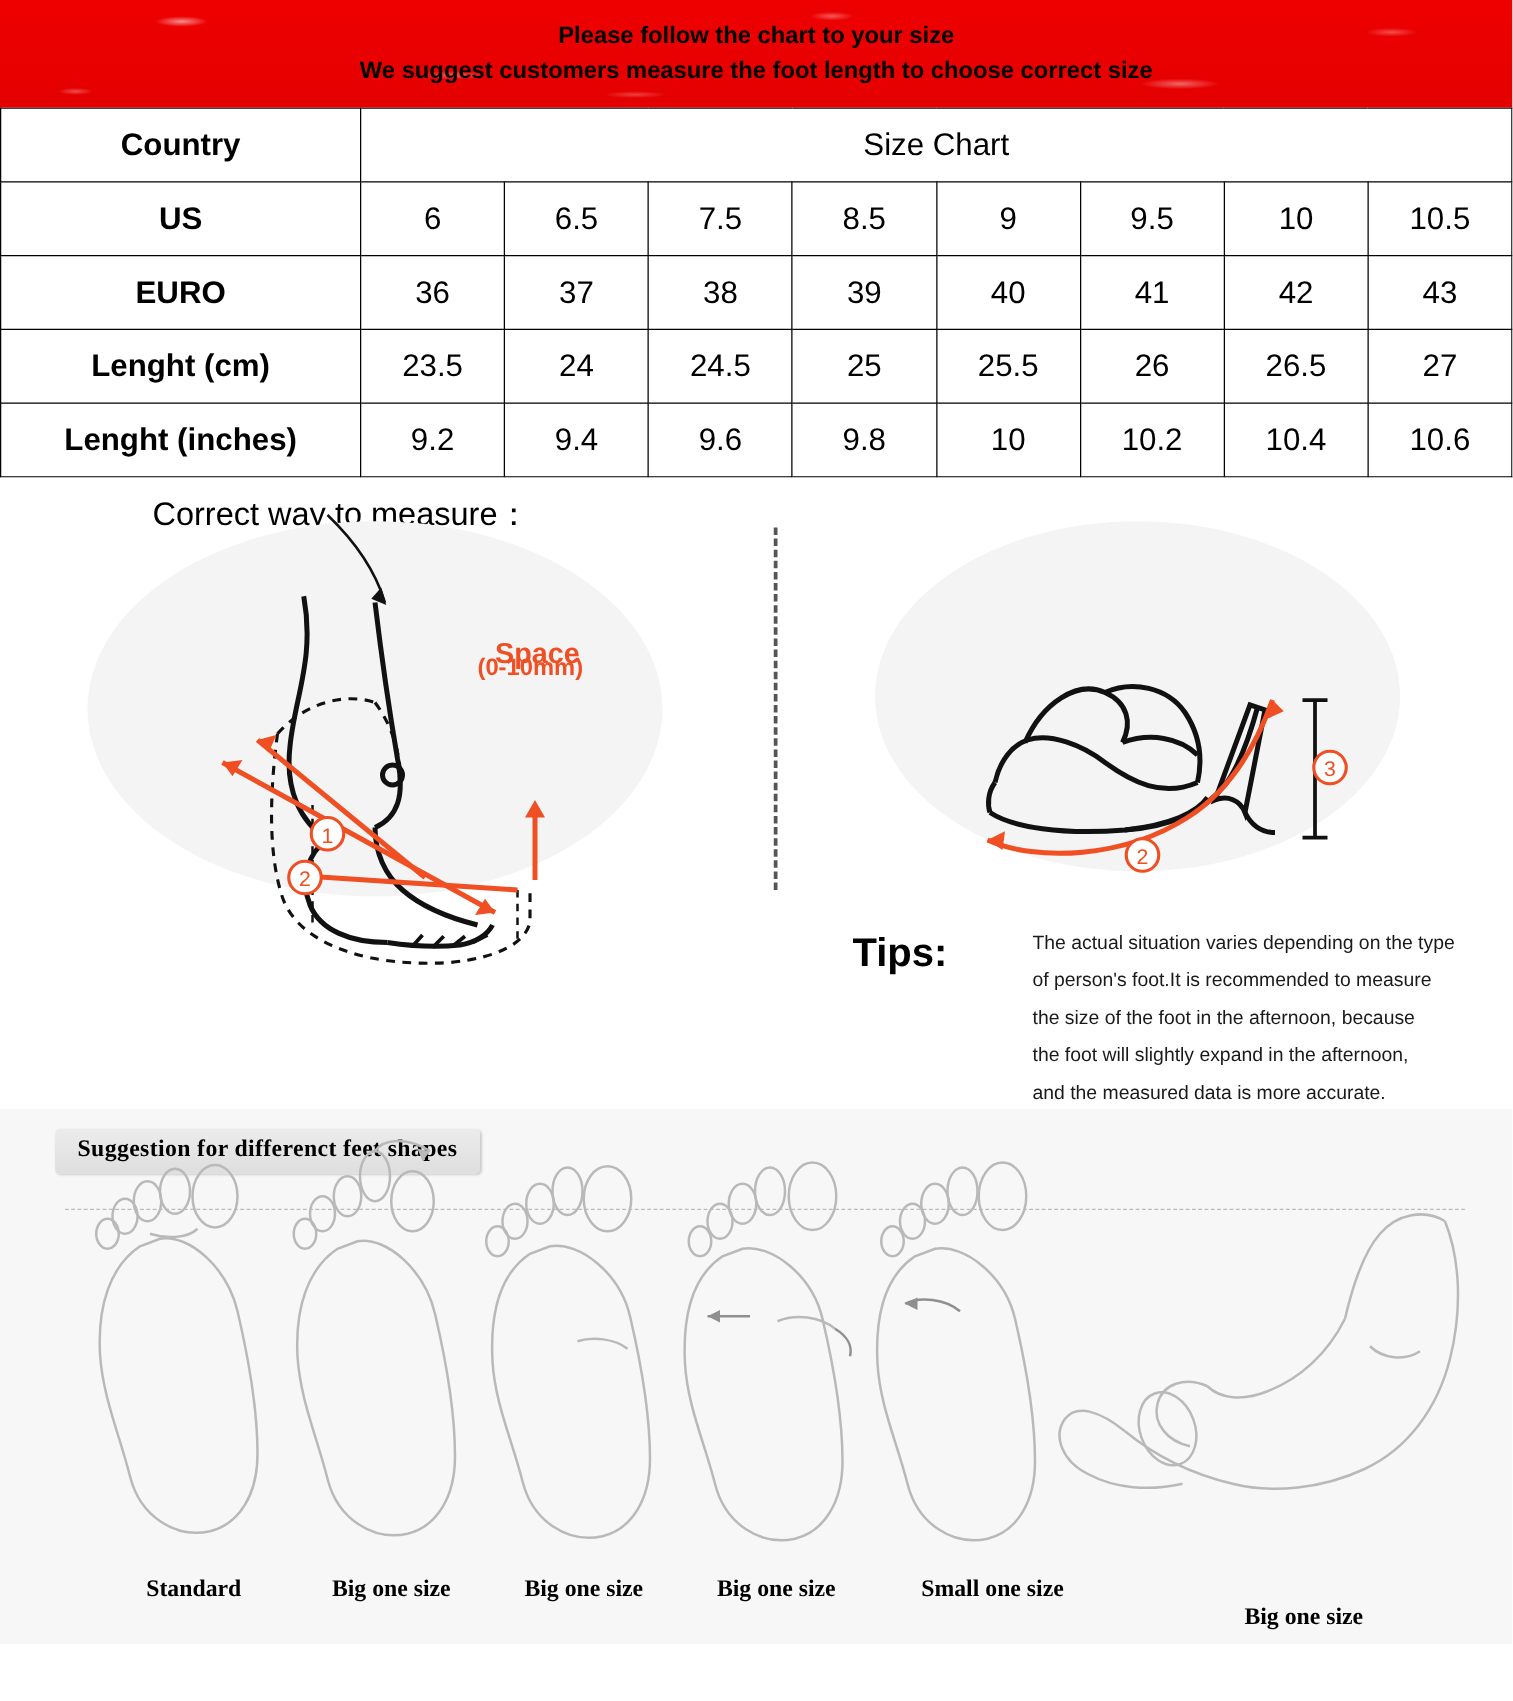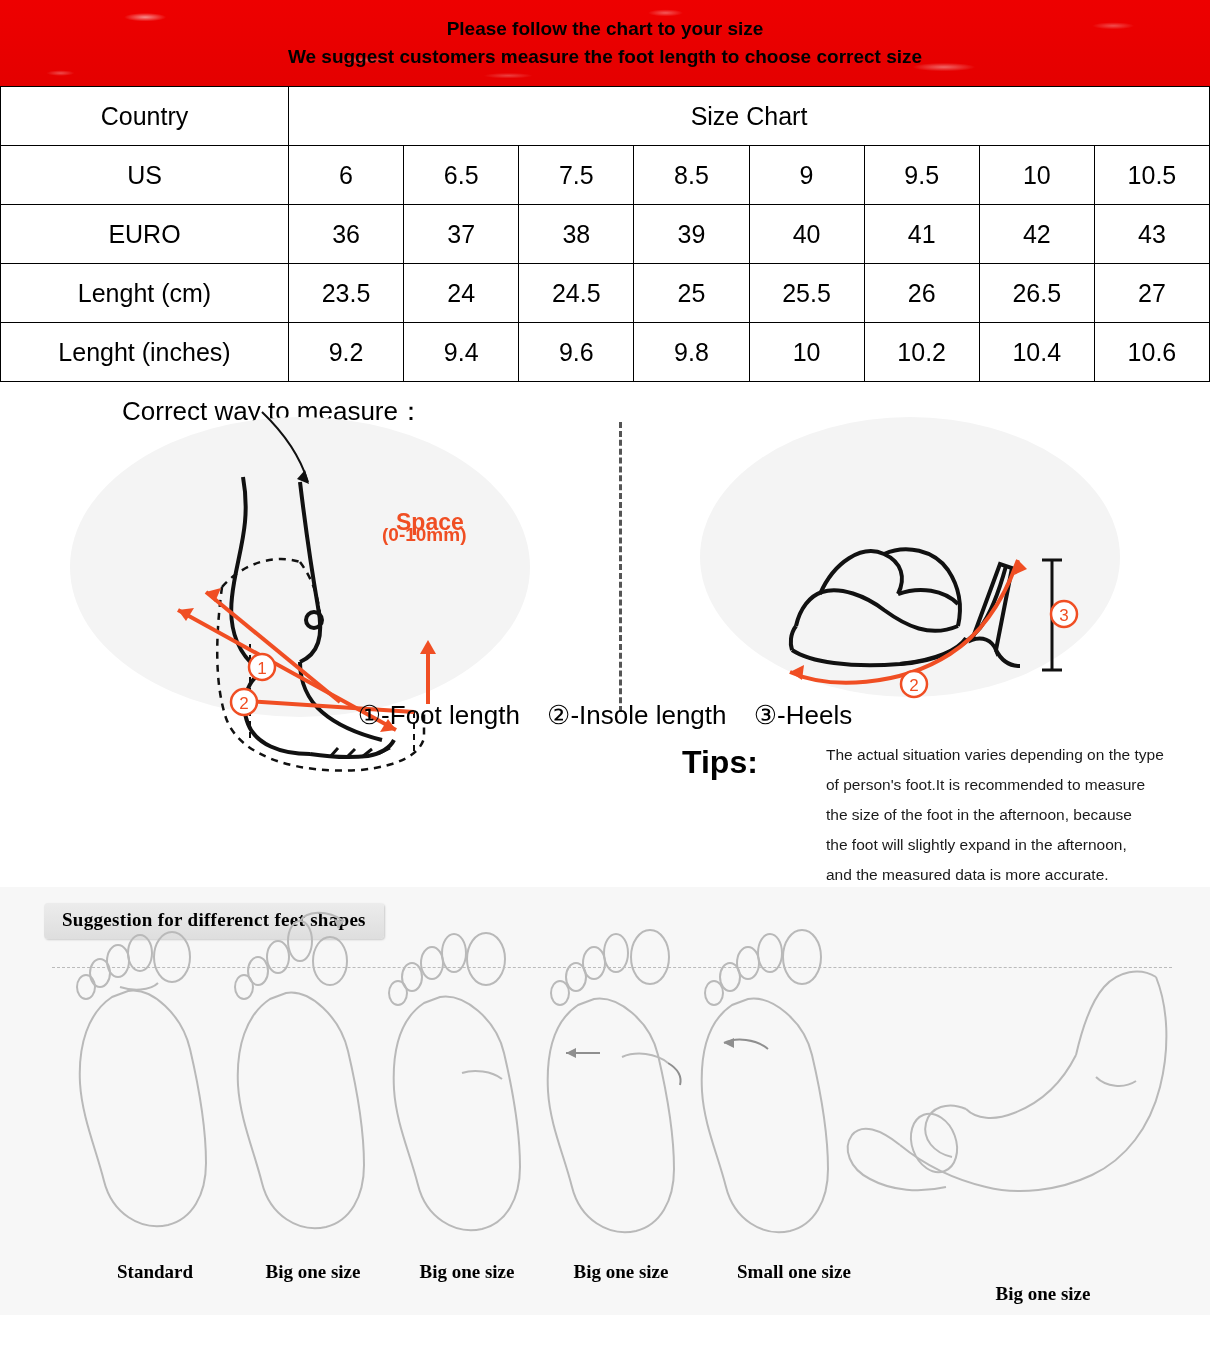--- a/index.html
+++ b/index.html
@@ -54,20 +54,21 @@
     text-align: center;
     font-size: 25px;
     height: 58px;
     padding: 0 2px;
     white-space: nowrap;
     overflow: hidden;
   }
   td.label-cell {
     width: 283px;
     font-size: 28px;
+    font-weight: bold;
   }
   td.title-cell {
     font-size: 34px;
   }
   td.val {
     width: 115px;
   }
   td.val-wide {
     width: 118px;
   }
@@ -318,25 +319,20 @@
       <circle cx="1064" cy="232" r="13" fill="#fff" stroke="#f04e23" stroke-width="2.5"></circle>
       <text x="1064" y="239" font-family="Liberation Sans, sans-serif" font-size="17" fill="#f04e23" text-anchor="middle">3</text>
     </g>
   </svg>
 
   <div class="divider-dashed"></div>
 
   <div style="position:absolute;left:396px;top:112px;color:#f04e23;font-weight:bold;font-size:23px;margin-top:15px;">Space</div>
   <div style="position:absolute;left:382px;top:142px;color:#f04e23;font-weight:bold;font-size:19px;">(0-10mm)</div>
 
-  <div class="legend">
-    <span>①-Foot length</span>
-    <span>②-Insole length</span>
-    <span>③-Heels</span>
-  </div>
 
   <div class="tips-label">Tips:</div>
   <div class="tips-text">
     <div>The actual situation varies depending on the type</div>
     <div>of person's foot.It is recommended to measure</div>
     <div>the size of the foot in the afternoon, because</div>
     <div>the foot will slightly expand in the afternoon,</div>
     <div>and the measured data is more accurate.</div>
     <div>as shown in the figure</div>
   </div>

